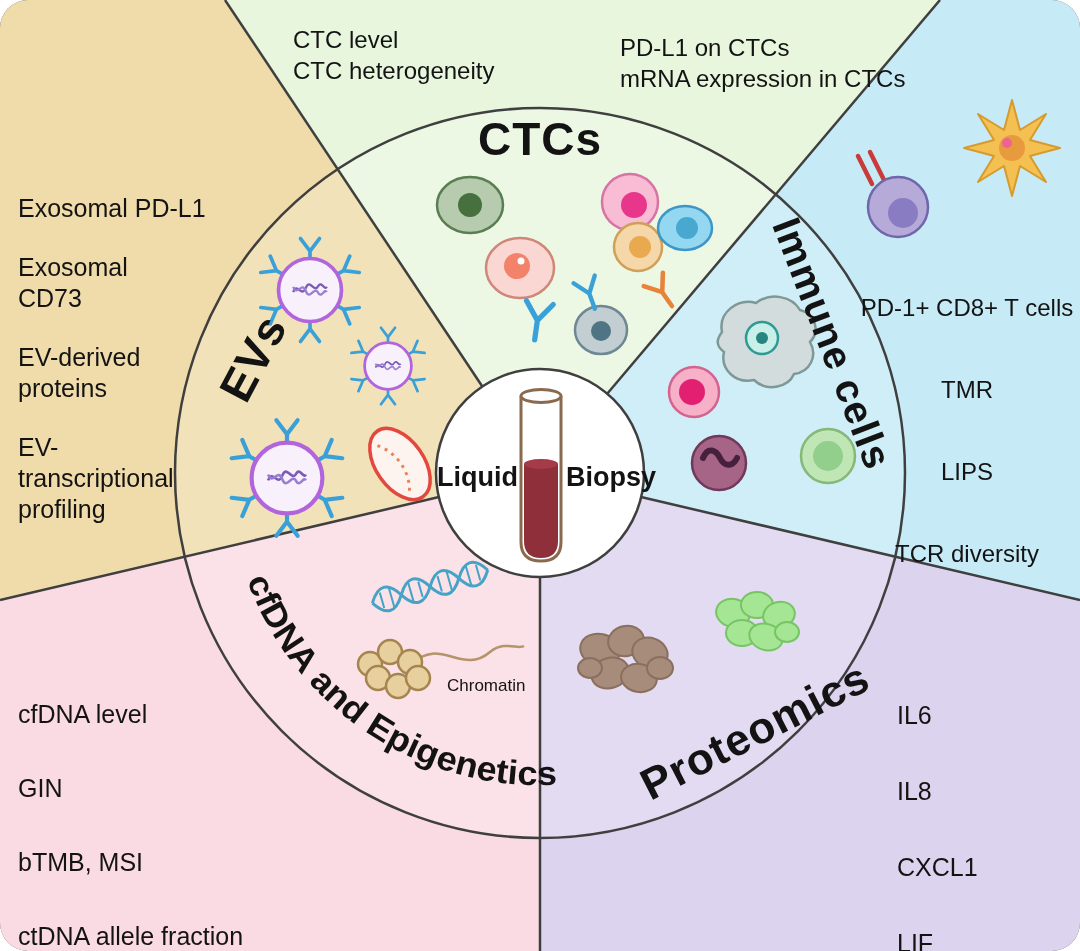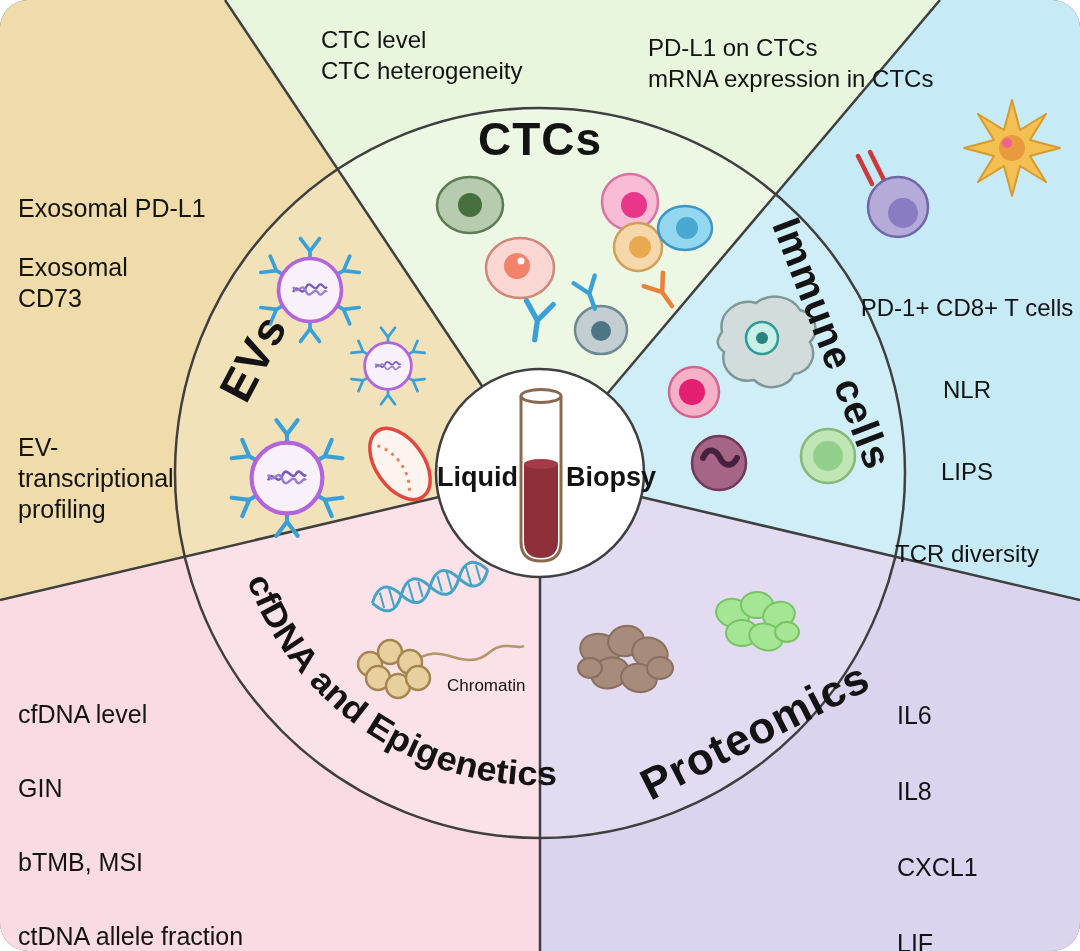--- a/index.html
+++ b/index.html
@@ -4,21 +4,21 @@
 <style>
   * { box-sizing: border-box; }
   body { margin: 0; background: #ffffff; font-family: "Liberation Sans", sans-serif; }
   .frame {
     position: relative; width: 1080px; height: 951px;
     border-radius: 28px; overflow: hidden;
     box-shadow: inset 0 0 0 2px #4e4e4e;
   }
   svg.art { position: absolute; left: 0; top: 0; }
   .t { position: absolute; color: #131313; white-space: pre-line; }
-  .note { font-size: 24px; line-height: 31px; margin-left: 28px; }
+  .note { font-size: 24px; line-height: 31px; }
   .note-tl { left: 293px; top: 24px; }
   .note-tr { left: 620px; top: 32px; }
   .big-title { font-weight: bold; text-align: center; letter-spacing: 1px; }
   .title-ctcs { left: 420px; top: 112px; width: 240px; font-size: 46px; }
   .title-immune { left: 682px; top: 321px; width: 300px; font-size: 40px; transform: rotate(69deg); }
   .title-proteomics { left: 625px; top: 706px; width: 260px; font-size: 44px; transform: rotate(-27deg); }
   .title-evs { left: 193px; top: 331px; width: 120px; font-size: 46px; transform: rotate(-62deg); }
   .list-immune { left: 856px; top: 246px; width: 222px; text-align: center; font-size: 24px; line-height: 41px; }
   .list-immune div { white-space: nowrap; }
   .list-proteomics { left: 897px; top: 658px; font-size: 25px; line-height: 38px; }
@@ -182,21 +182,21 @@
   <div class="t note note-tr">PD-L1 on CTCs
 mRNA expression in CTCs</div>
 
   <div class="t big-title title-ctcs">CTCs</div>
   <div class="t big-title title-immune">Immune cells</div>
   <div class="t big-title title-proteomics">Proteomics</div>
   <div class="t big-title title-evs">EVs</div>
 
   <div class="t list-immune">
     <div>PD-1+ CD8+ T cells</div>
-    <div>NLR</div>
+    <div>TMR</div>
     <div>LIPS</div>
     <div>TCR diversity</div>
   </div>
 
   <div class="t list-proteomics">
     <div>IL6</div>
     <div>IL8</div>
     <div>CXCL1</div>
     <div>LIF</div>
     
@@ -208,20 +208,22 @@
     <div>GIN</div>
     <div>bTMB, MSI</div>
     <div>ctDNA allele fraction</div>
     
     
   </div>
 
   <div class="t ev-item ev-0">Exosomal PD-L1</div>
   <div class="t ev-item ev-1">Exosomal
 CD73</div>
+  <div class="t ev-item ev-2">EV-derived
+proteins</div>
   <div class="t ev-item ev-3">EV-
 transcriptional
 profiling</div>
 
   <div class="t center-label liquid">Liquid</div>
   <div class="t center-label biopsy">Biopsy</div>
 
   <div class="t chromatin-label">Chromatin</div>
 </div>
 

